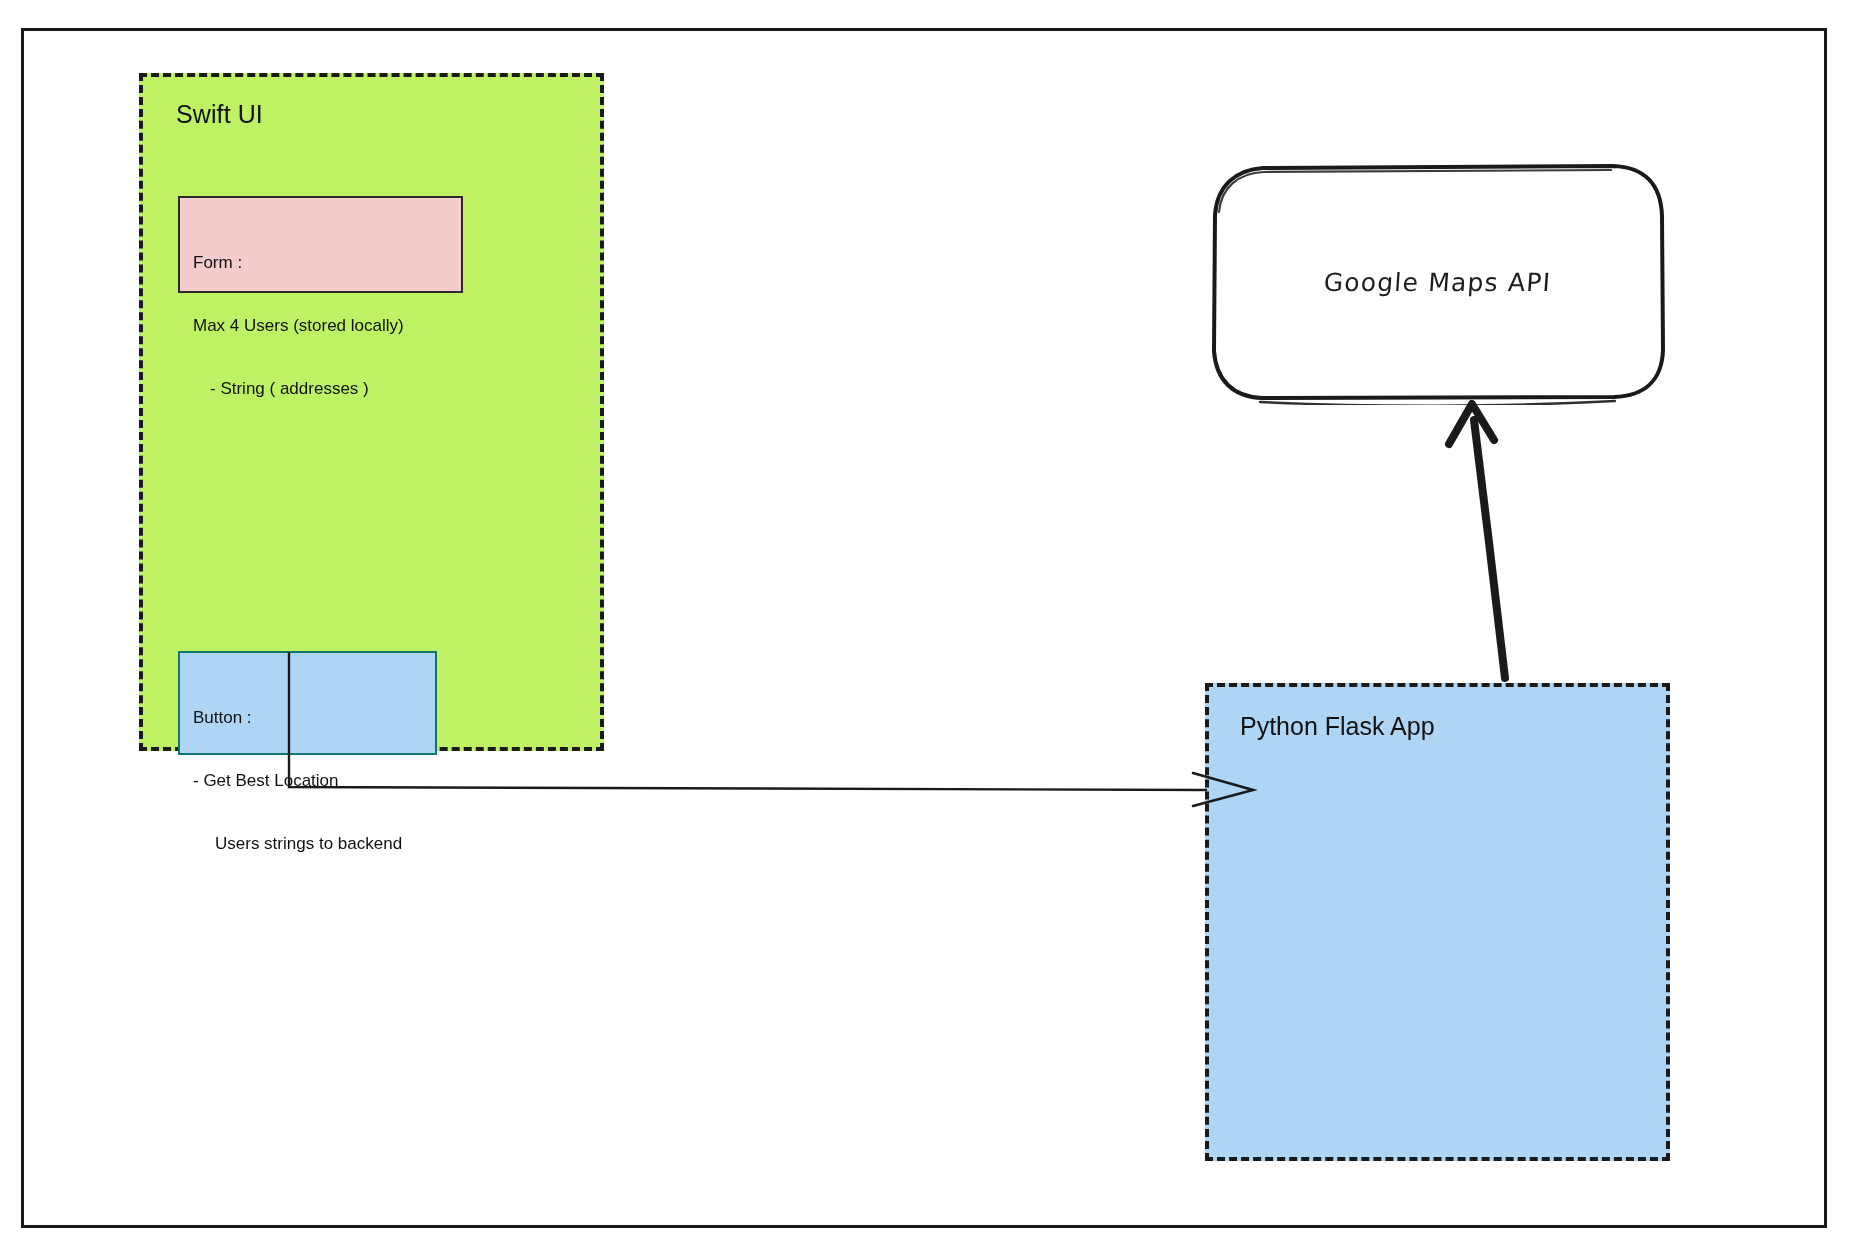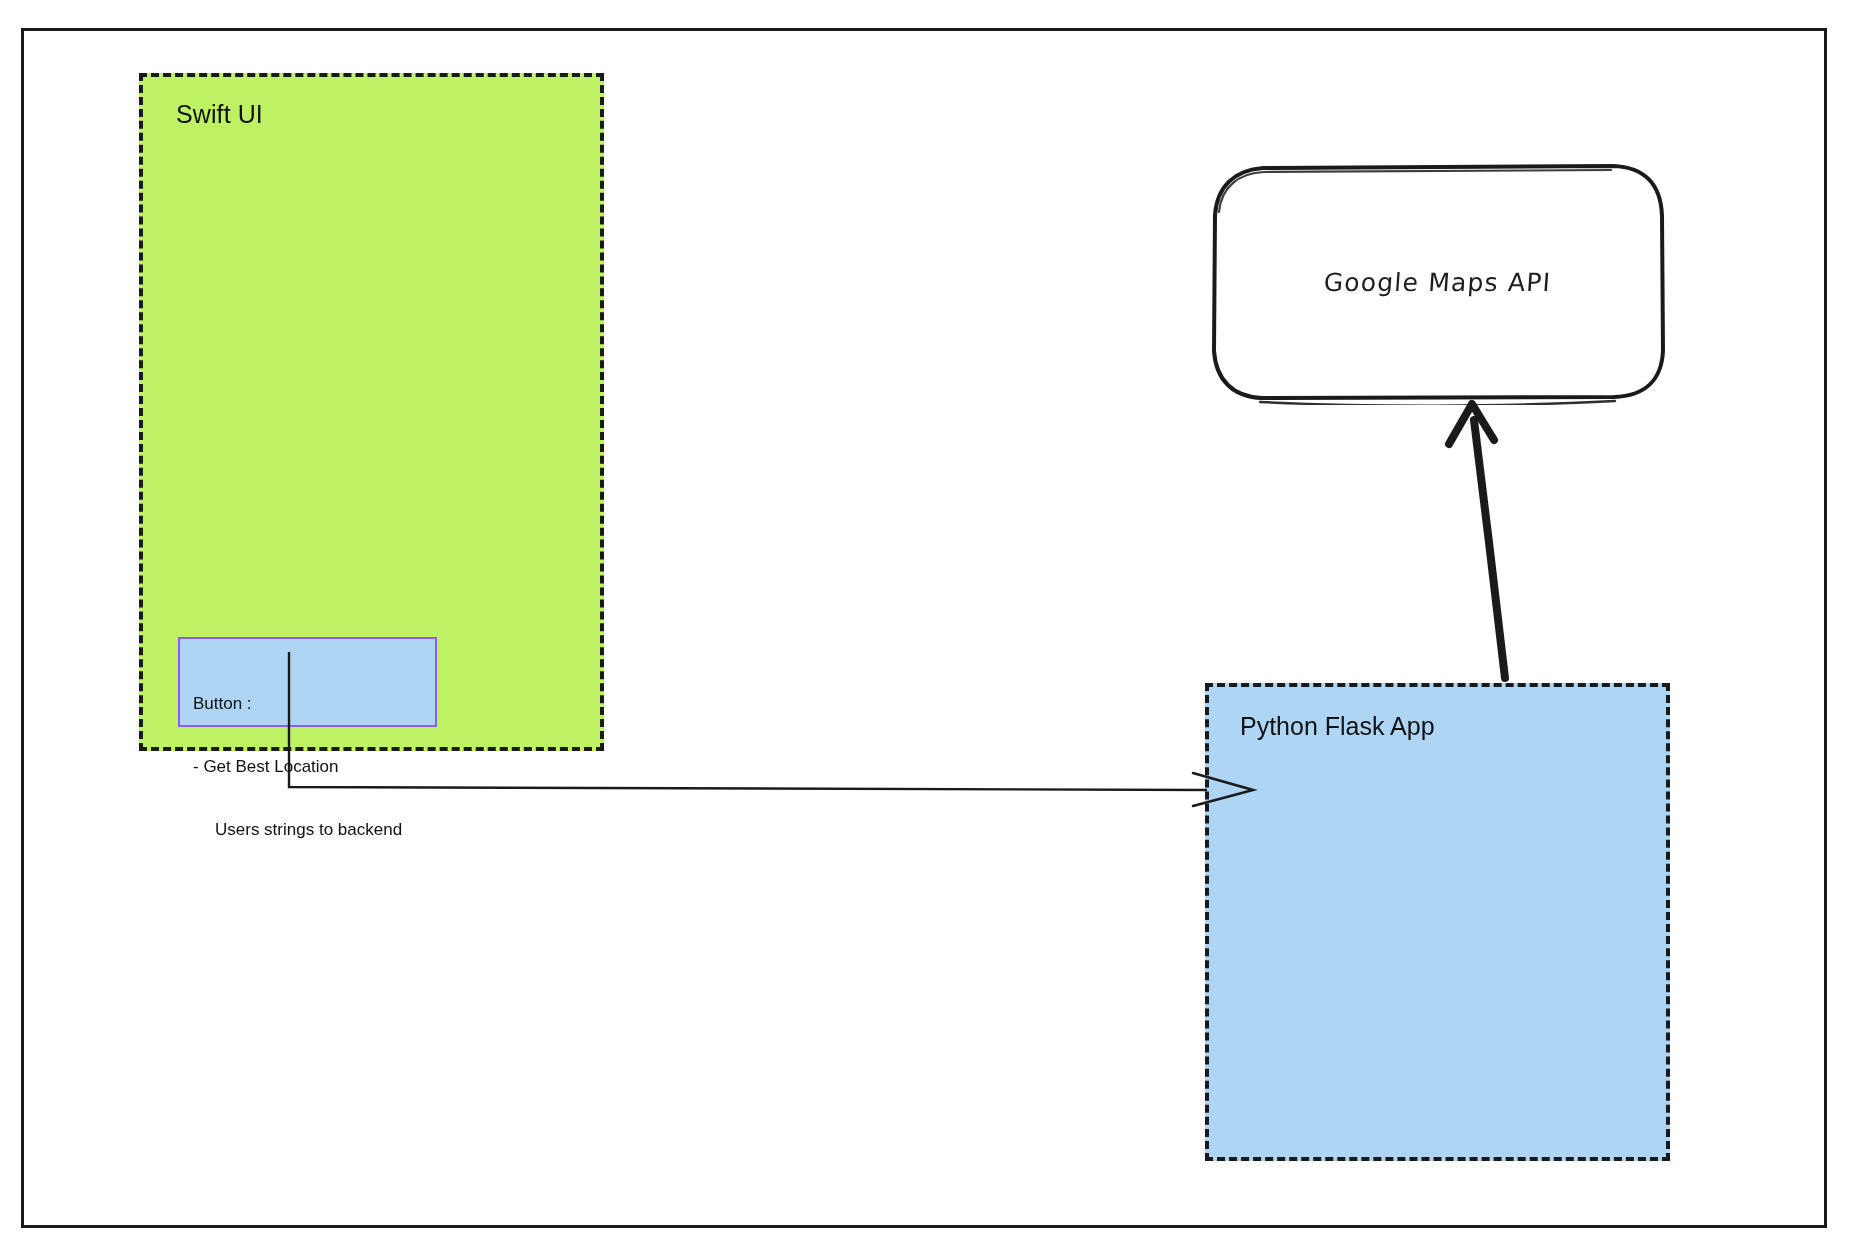--- a/index.html
+++ b/index.html
@@ -57,25 +57,25 @@
     top: 119px;
     width: 285px;
     height: 97px;
     background: #F5CCCC;
     border: 2px solid #2b2b2b;
     box-sizing: border-box;
   }
   #button-box {
     position: absolute;
     left: 35px;
-    top: 560px;
+    top: 574px;
     width: 259px;
-    height: 90px;
+    height: 104px;
     background: #AFD5F5;
-    border: 2px solid #8b5cf6;
+    border: 2px solid #0f766e;
     box-sizing: border-box;
   }
   .inner-text {
     position: absolute;
     left: 13px;
     top: 12px;
     font-size: 17px;
     line-height: 21px;
     color: #111111;
     white-space: pre;
@@ -143,20 +143,27 @@
 </head>
 <body>
 
 <div id="canvas">
 
   <div id="outer-frame"></div>
 
   <div id="swift-ui-container">
     <div id="swift-ui-title">Swift UI</div>
 
+    <div id="form-box">
+      <div class="inner-text">
+        <span class="ln">Form :</span>
+        <span class="ln">Max 4 Users (stored locally)</span>
+        <span class="ln indent1">- String ( addresses )</span>
+      </div>
+    </div>
 
     <div id="button-box">
       <div class="inner-text">
         <span class="ln">Button :</span>
         <span class="ln">- Get Best Location</span>
         <span class="ln indent2">Users strings to backend</span>
       </div>
     </div>
   </div>
 

